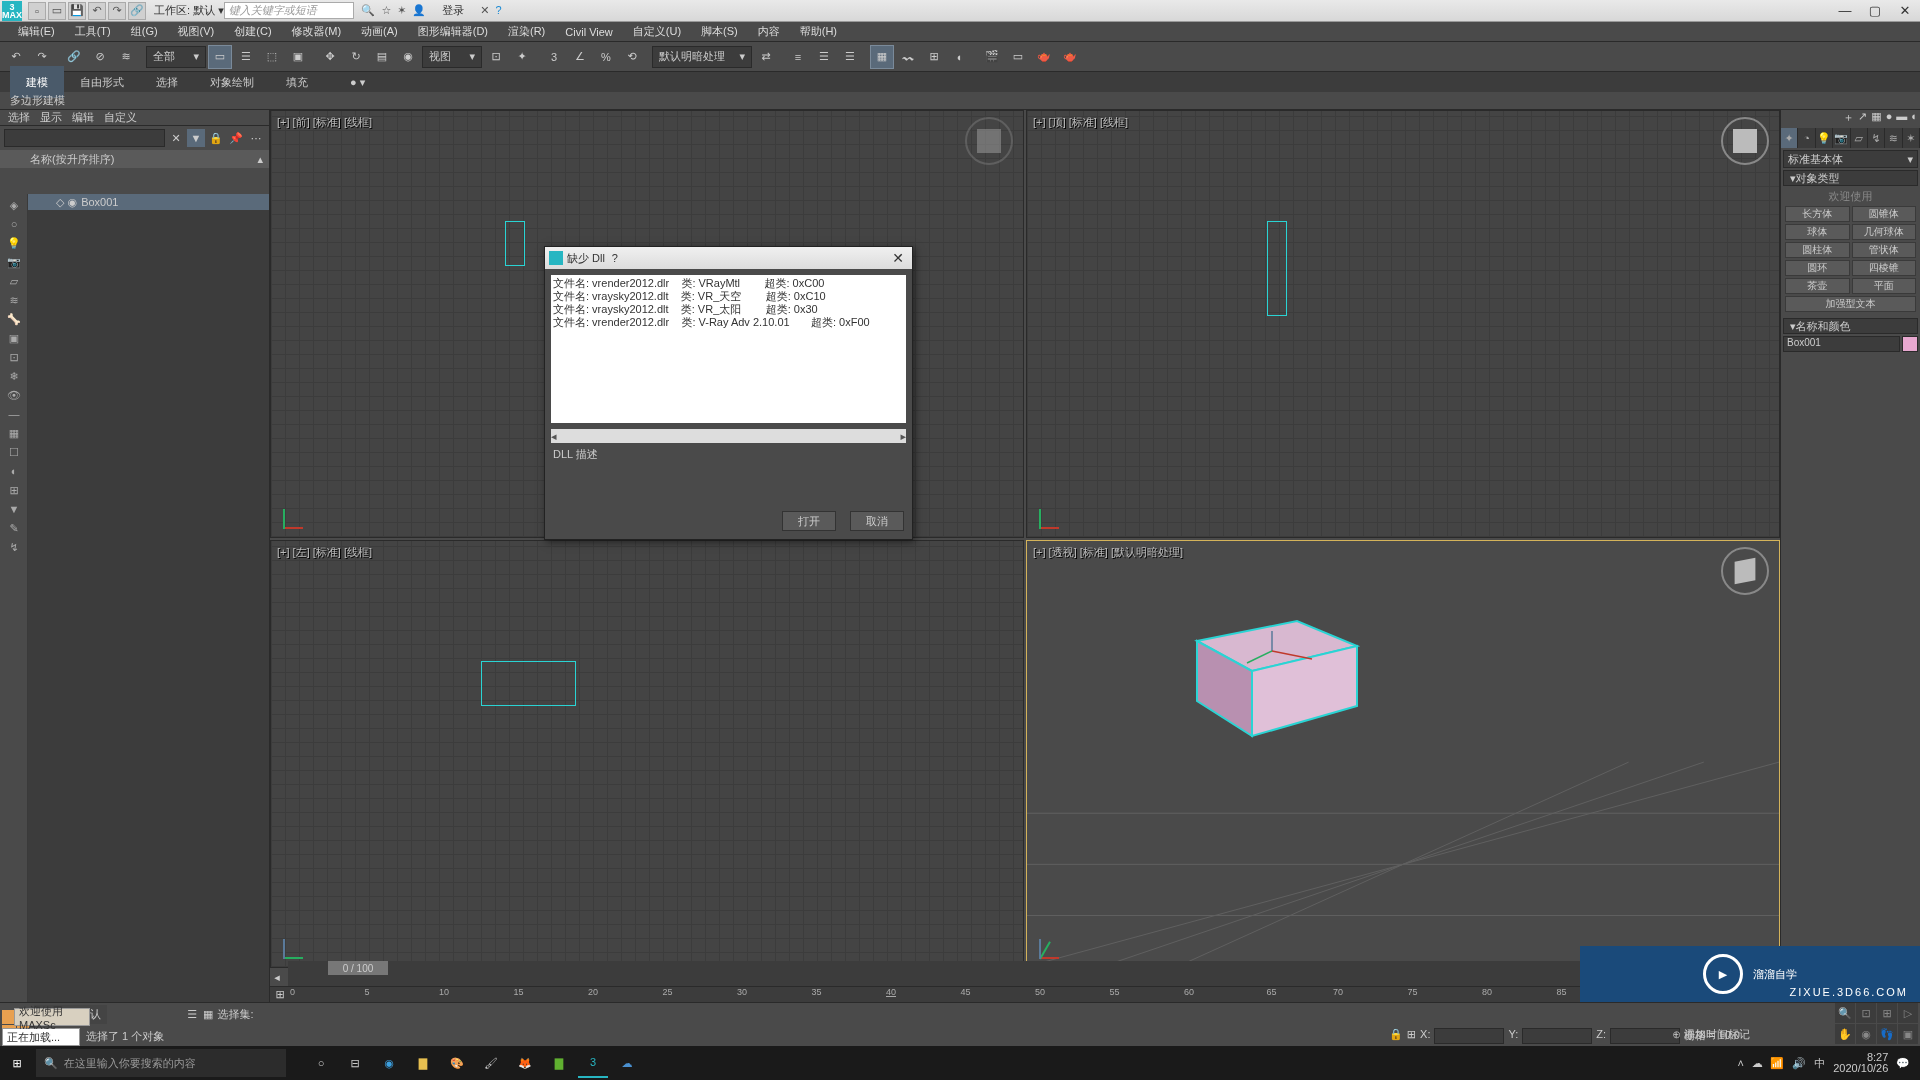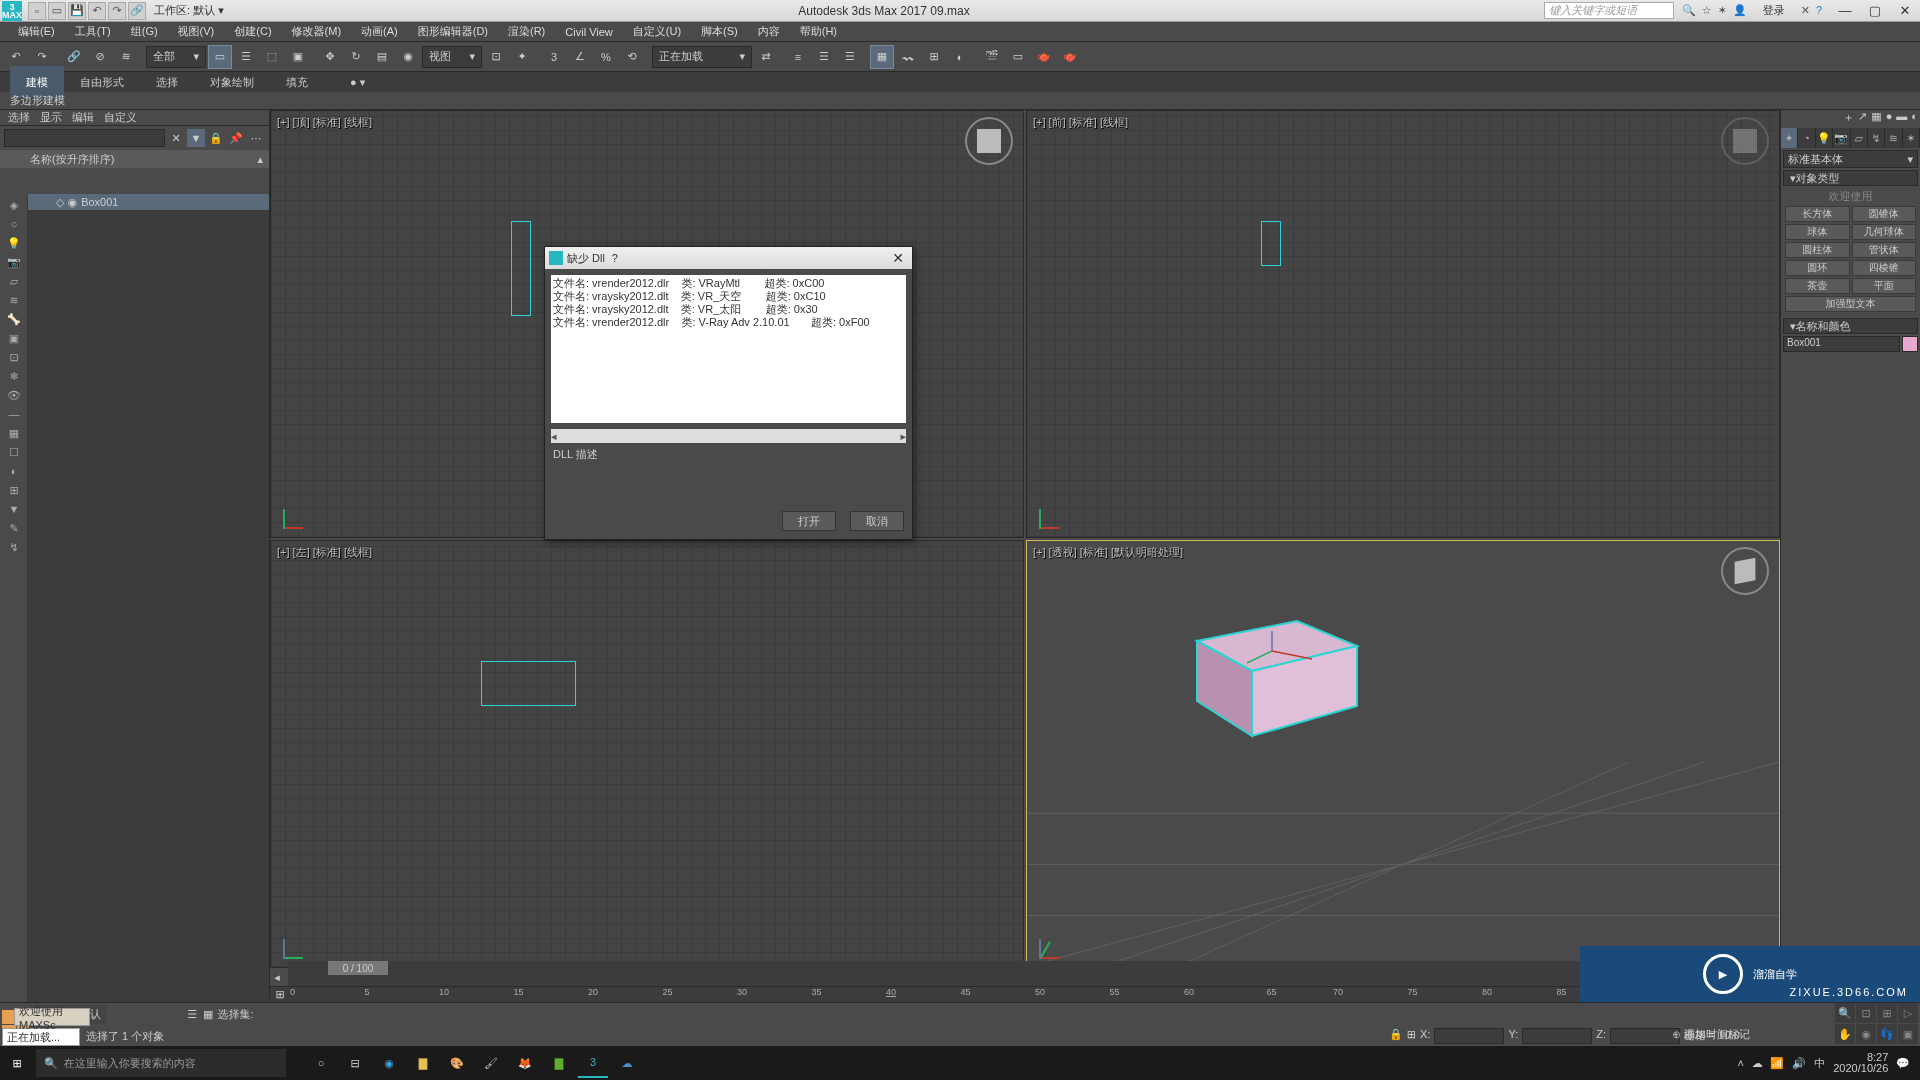--- a/index.html
+++ b/index.html
@@ -150,21 +150,20 @@
     <div class="qat-btn">▫</div>
     <div class="qat-btn">▭</div>
     <div class="qat-btn">💾</div>
     <div class="qat-btn">↶</div>
     <div class="qat-btn">↷</div>
     <div class="qat-btn">🔗</div>
   </div>
   <span class="ws-label">
     <span>工作区: </span><span>默认</span> ▾
   </span>
-  <div class="title-center">Autodesk 3ds Max 2017     09.max</div>
   <div class="title-search">键入关键字或短语</div>
   <div class="title-icons">
     <span>🔍</span>
     <span>☆</span>
     <span>✶</span>
     <span>👤</span>
   </div>
   <span class="login-label">登录</span>
   <div class="title-icons">
     <span>✕</span>
@@ -221,21 +220,21 @@
     </div>
   <div class="tb-btn">⊡</div>
   <div class="tb-btn">✦</div>
   <div class="tb-sep"></div>
   <div class="tb-btn">3</div>
   <div class="tb-btn">∠</div>
   <div class="tb-btn">%</div>
   <div class="tb-btn">⟲</div>
   <div class="tb-sep"></div>
   <div class="tb-drop" style="min-width:100px">
-      <span>正在加载</span>
+      <span>默认明暗处理</span>
       <span>▾</span>
     </div>
   <div class="tb-btn">⇄</div>
   <div class="tb-sep"></div>
   <div class="tb-btn">≡</div>
   <div class="tb-btn">☰</div>
   <div class="tb-btn">☰</div>
   <div class="tb-sep"></div>
   <div class="tb-btn active">▦</div>
   <div class="tb-btn">〰</div>
@@ -306,41 +305,41 @@
         <span style="margin-right:4px;">◇ ◉</span>
         <span>Box001</span>
       </div>
     </div>
   </div>
 </div>
 
 <div class="viewports">
  <div class="vp-grid">
   <div class="vp">
+    <div class="vp-label">[+] [前] [标准] [线框]</div>
+    <div class="viewcube" style="opacity:.4;">
+          <div class="ring"></div>
+          <div class="face"></div>
+        </div>
+    <div class="ortho-box" style="left:234px;top:110px;width:20px;height:45px;"></div>
+    <div class="axis-gizmo">
+          <div class="ax ax-x"></div>
+          <div class="ax ax-z" style="color:#27ae60;"></div>
+        </div>
+  </div>
+  <div class="vp">
     <div class="vp-label">[+] [顶] [标准] [线框]</div>
     <div class="viewcube">
           <div class="ring"></div>
           <div class="face"></div>
         </div>
     <div class="ortho-box" style="left:240px;top:110px;width:20px;height:95px;"></div>
     <div class="axis-gizmo">
           <div class="ax ax-x"></div>
           <div class="ax ax-y"></div>
-        </div>
-  </div>
-  <div class="vp">
-    <div class="vp-label">[+] [前] [标准] [线框]</div>
-    <div class="viewcube" style="opacity:.4;">
-          <div class="ring"></div>
-          <div class="face"></div>
-        </div>
-    <div class="ortho-box" style="left:234px;top:110px;width:20px;height:45px;"></div>
-    <div class="axis-gizmo">
-          <div class="ax ax-x"></div>
-          <div class="ax ax-z" style="color:#27ae60;"></div>
         </div>
   </div>
   <div class="vp">
     <div class="vp-label">[+] [左] [标准] [线框]</div>
     <div class="ortho-box" style="left:210px;top:120px;width:95px;height:45px;"></div>
     <div class="axis-gizmo">
           <div class="ax ax-x" style="color:#27ae60;"></div>
           <div class="ax ax-z" style="color:#5a7a9a;"></div>
         </div>
   </div>

